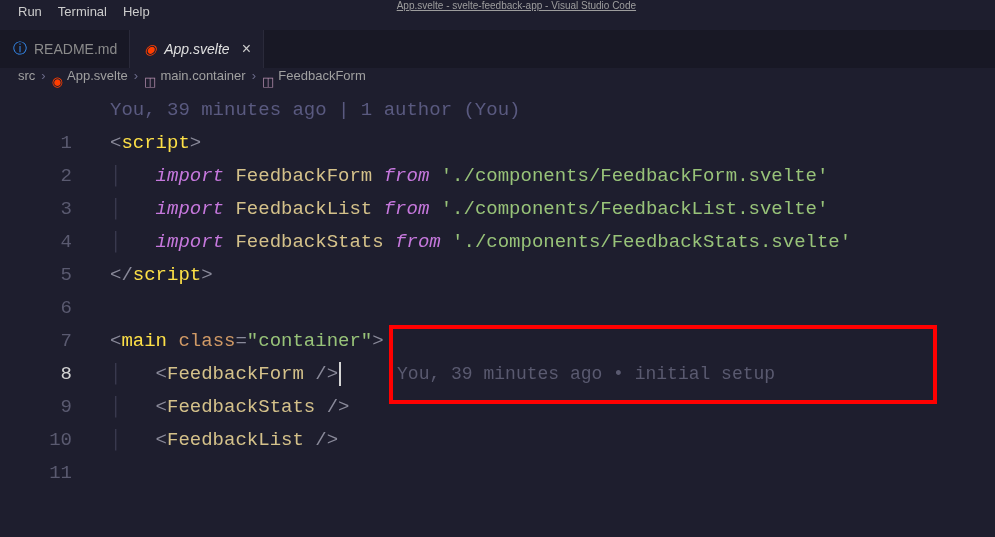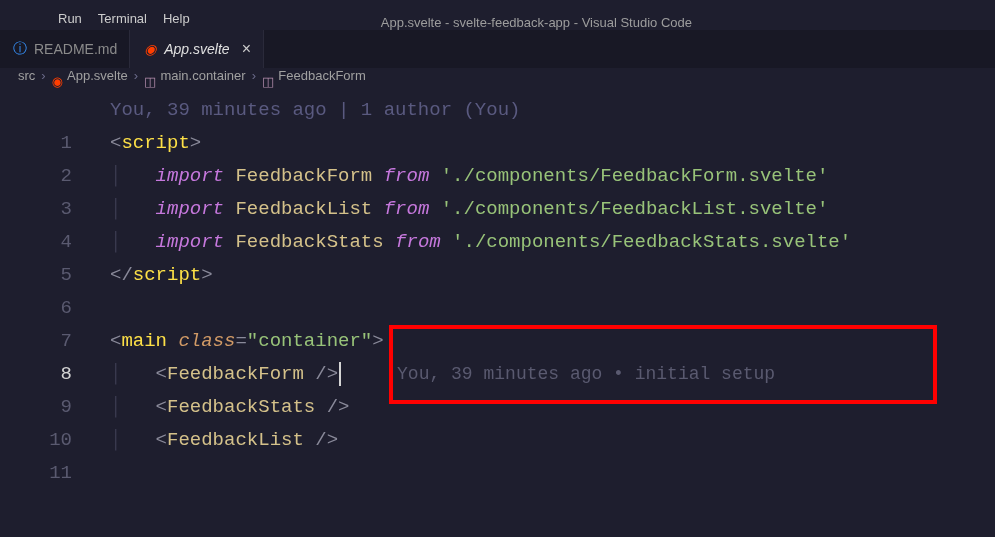--- a/index.html
+++ b/index.html
@@ -7,39 +7,39 @@
   background: #1e1e2e;
   font-family: 'Segoe UI', Arial, sans-serif;
   color: #cccccc;
   overflow: hidden;
   width: 995px;
   height: 537px;
 }
 .title-bar {
   height: 30px;
   display: flex;
-  align-items: flex-end;
+  align-items: flex-start;
   background: #1e1e2e;
   font-size: 13px;
-  padding-left: 40px;
 }
 .menu-items {
   display: flex;
   padding-left: 10px;
 }
 .menu-item {
   padding: 4px 8px;
   color: #cccccc;
   cursor: pointer;
 }
 .window-title {
   flex: 1;
   text-align: center;
   color: #9d9d9d;
-  font-size: 13px;
+  font-size: 10px;
+  text-decoration: underline;
 }
 .tabs-bar {
   height: 38px;
   background: #181825;
   display: flex;
   align-items: stretch;
 }
 .tab {
   display: flex;
   align-items: center;
@@ -89,21 +89,21 @@
 .gutter .current { color: #d4d4d4; }
 .code {
   flex: 1;
   position: relative;
 }
 .code-line { height: 33px; white-space: pre; margin-left: 20px; }
 .codelens { color: #5a5a80; font-size: 19px; }
 .kw { color: #c678dd; font-style: italic; }
 .tag { color: #fde047; }
 .punct { color: #8a8a9a; }
-.attr { color: #d19a66; font-style: italic; }
+.attr { color: #d19a66; }
 .str { color: #98c379; }
 .ident { color: #d4c18a; }
 .indent-guide { color: #3a3a50; }
 .cursor {
   display: inline-block;
   width: 2px;
   height: 24px;
   background: #d4d4d4;
   vertical-align: middle;
   margin-left: 1px;

